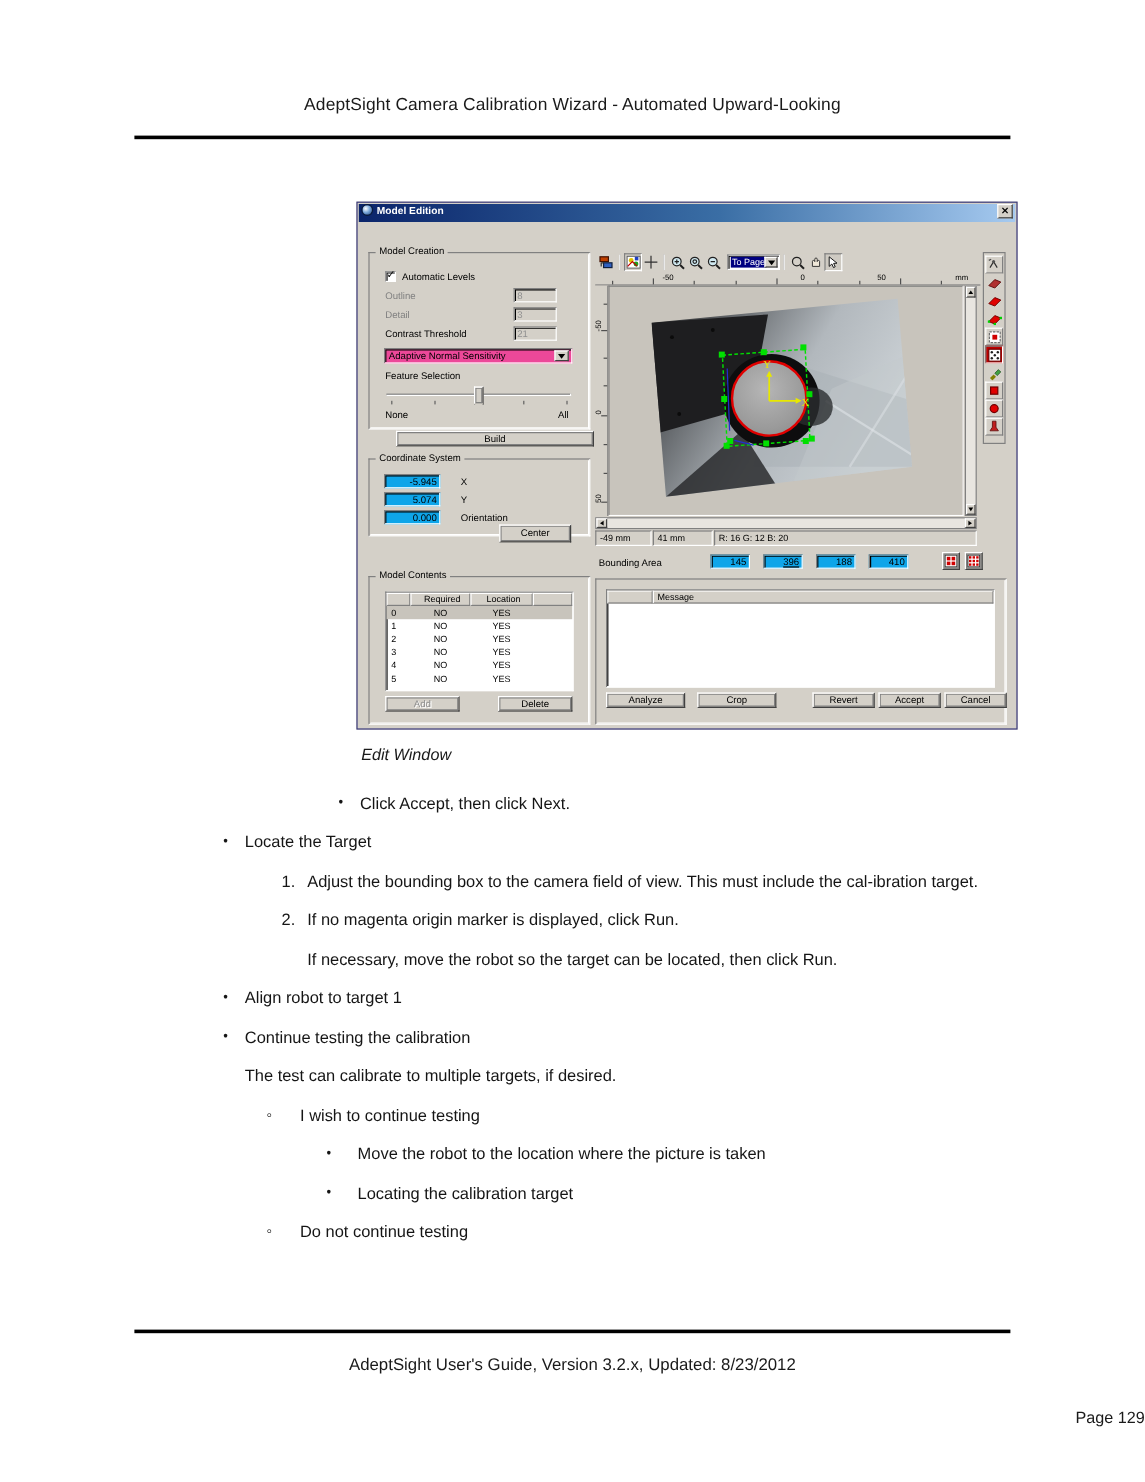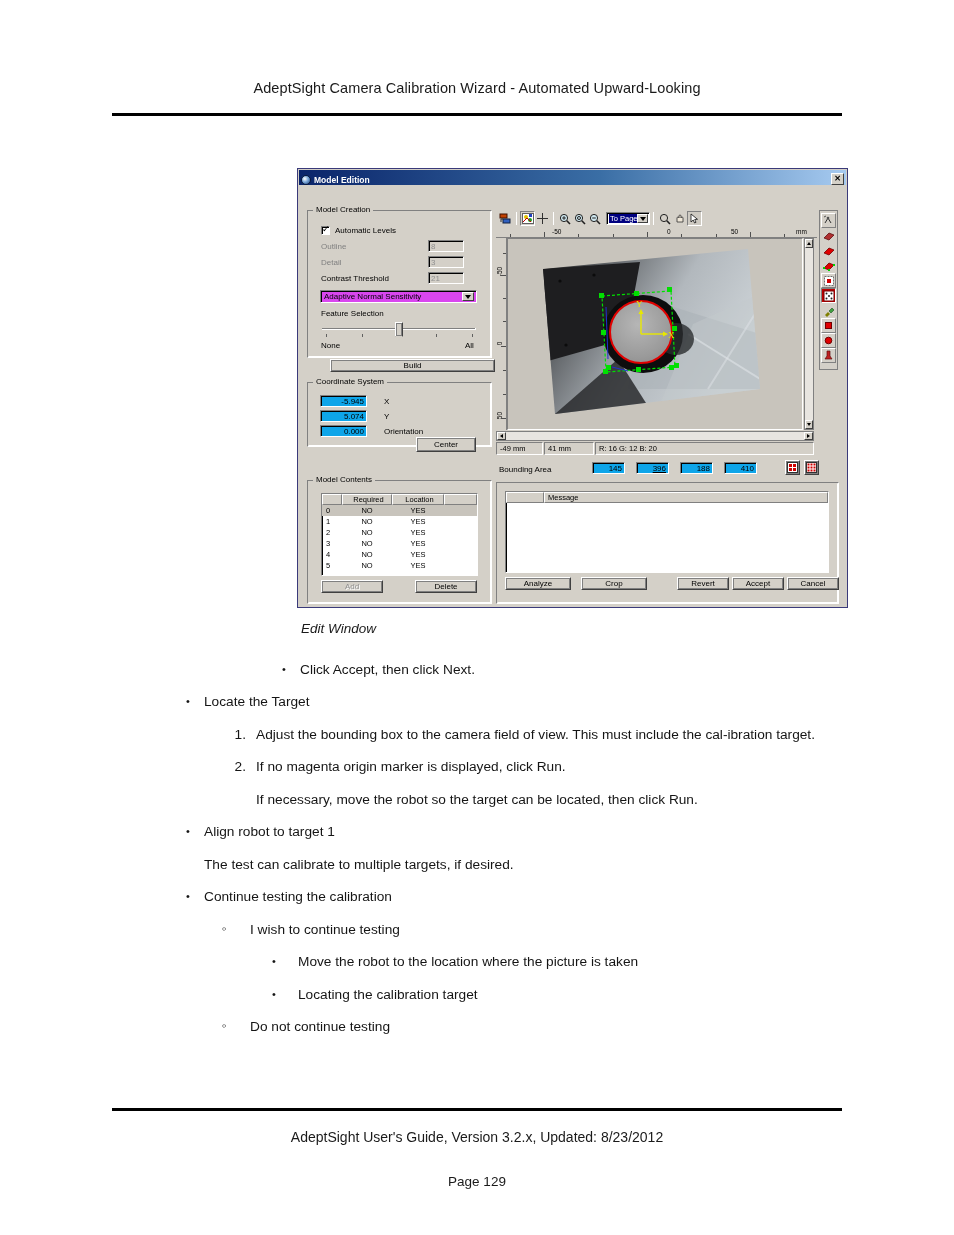--- a/index.html
+++ b/index.html
@@ -28,21 +28,21 @@
   .footer-rule {
     position:absolute; left:112px; top:1108px; width:730px; height:3px;
     background:#000;
   }
   .footer-line1 {
     position:absolute; left:0; top:1129px; width:954px;
     text-align:center; font-size:14px; color:#1a1a1a;
   }
   .footer-line2 {
     position:absolute; left:0; top:1174px; width:954px;
-    text-align:center; font-size:13.5px; color:#1a1a1a;
+    text-align:right; font-size:13.5px; color:#1a1a1a;
   }
 
   
   .caption {
     position:absolute; left:301px; top:621px;
     font-size:13.5px; font-style:italic; color:#1a1a1a;
   }
 
   
   .body-content { position:absolute; left:0; top:660px; width:954px; }
@@ -69,21 +69,21 @@
   
   .dialog {
     position:absolute; left:297px; top:168px; width:551px; height:440px;
     background:#d4d0c8; border:1px solid #3a3a7a;
     font-family:"Liberation Sans", sans-serif;
     font-size:8px; color:#000;
   }
   .titlebar {
     height:15px; margin:1px;
     background:linear-gradient(to right,#0a246a 0%, #3a6ea5 55%, #a6caf0 100%);
-    display:flex; align-items:flex-end; padding:0 2px;
+    display:flex; align-items:flex-start; padding:0 2px;
   }
   .title-icon {
     width:10px; height:10px; margin-right:3px; border-radius:50%;
     background:radial-gradient(circle at 35% 35%, #fff 0%, #7aa7d9 45%, #1b3f7a 100%);
     border:1px solid #0a1a3a;
   }
   .title-text { color:#fff; font-weight:bold; font-size:8.5px; flex:1; }
   .title-close {
     width:13px; height:12px; background:#d4d0c8;
     border-top:1px solid #fff; border-left:1px solid #fff;
@@ -120,21 +120,21 @@
   .btn {
     position:absolute; background:#d4d0c8;
     border:1px solid #fff; border-right-color:#404040; border-bottom-color:#404040;
     box-shadow: 0 0 0 1px #808080 inset;
     font-size:8px; display:flex; align-items:center; justify-content:center;
     color:#000;
   }
   .btn.dis { color:#909090; text-shadow: 1px 1px 0 #fff; }
 
   .combo {
-    position:absolute; background:#d946ef;
+    position:absolute; background:#ec4899;
     border:1px solid #808080; border-right-color:#fff; border-bottom-color:#fff;
     box-shadow: 1px 1px 0 #000 inset;
     display:flex; align-items:center; font-size:8px; padding-left:3px;
   }
   .combo .arrow {
     position:absolute; right:2px; top:1px; bottom:1px; width:12px;
     background:#d4d0c8; border:1px solid #fff;
     border-right-color:#404040; border-bottom-color:#404040;
     display:flex; align-items:center; justify-content:center;
   }
@@ -677,22 +677,22 @@
   <div class="li lvl1-num">
     <span class="num">1.</span>
     <span>Adjust the bounding box to the camera field of view. This must include the cal-ibration target.</span>
   </div>
   <div class="li lvl1-num">
     <span class="num">2.</span>
     <span>If no magenta origin marker is displayed, click Run.</span>
   </div>
   <div class="li lvl1-plain">If necessary, move the robot so the target can be located, then click Run.</div>
   <div class="li bullet-dot lvl0">Align robot to target 1</div>
+  <div class="li bullet-dot lvl0">Continue testing the calibration</div>
   <div class="li lvl-sub-text">The test can calibrate to multiple targets, if desired.</div>
-  <div class="li bullet-dot lvl0">Continue testing the calibration</div>
   <div class="li bullet-hollow lvl2">I wish to continue testing</div>
   <div class="li bullet-dot lvl3">Move the robot to the location where the picture is taken</div>
   <div class="li bullet-dot lvl3">Locating the calibration target</div>
   <div class="li bullet-hollow lvl2">Do not continue testing</div>
 </div>
 
 <div class="footer-rule"></div>
 <div class="footer-line1">AdeptSight User's Guide,  Version 3.2.x, Updated: 8/23/2012</div>
 <div class="footer-line2">Page 129</div>
 

